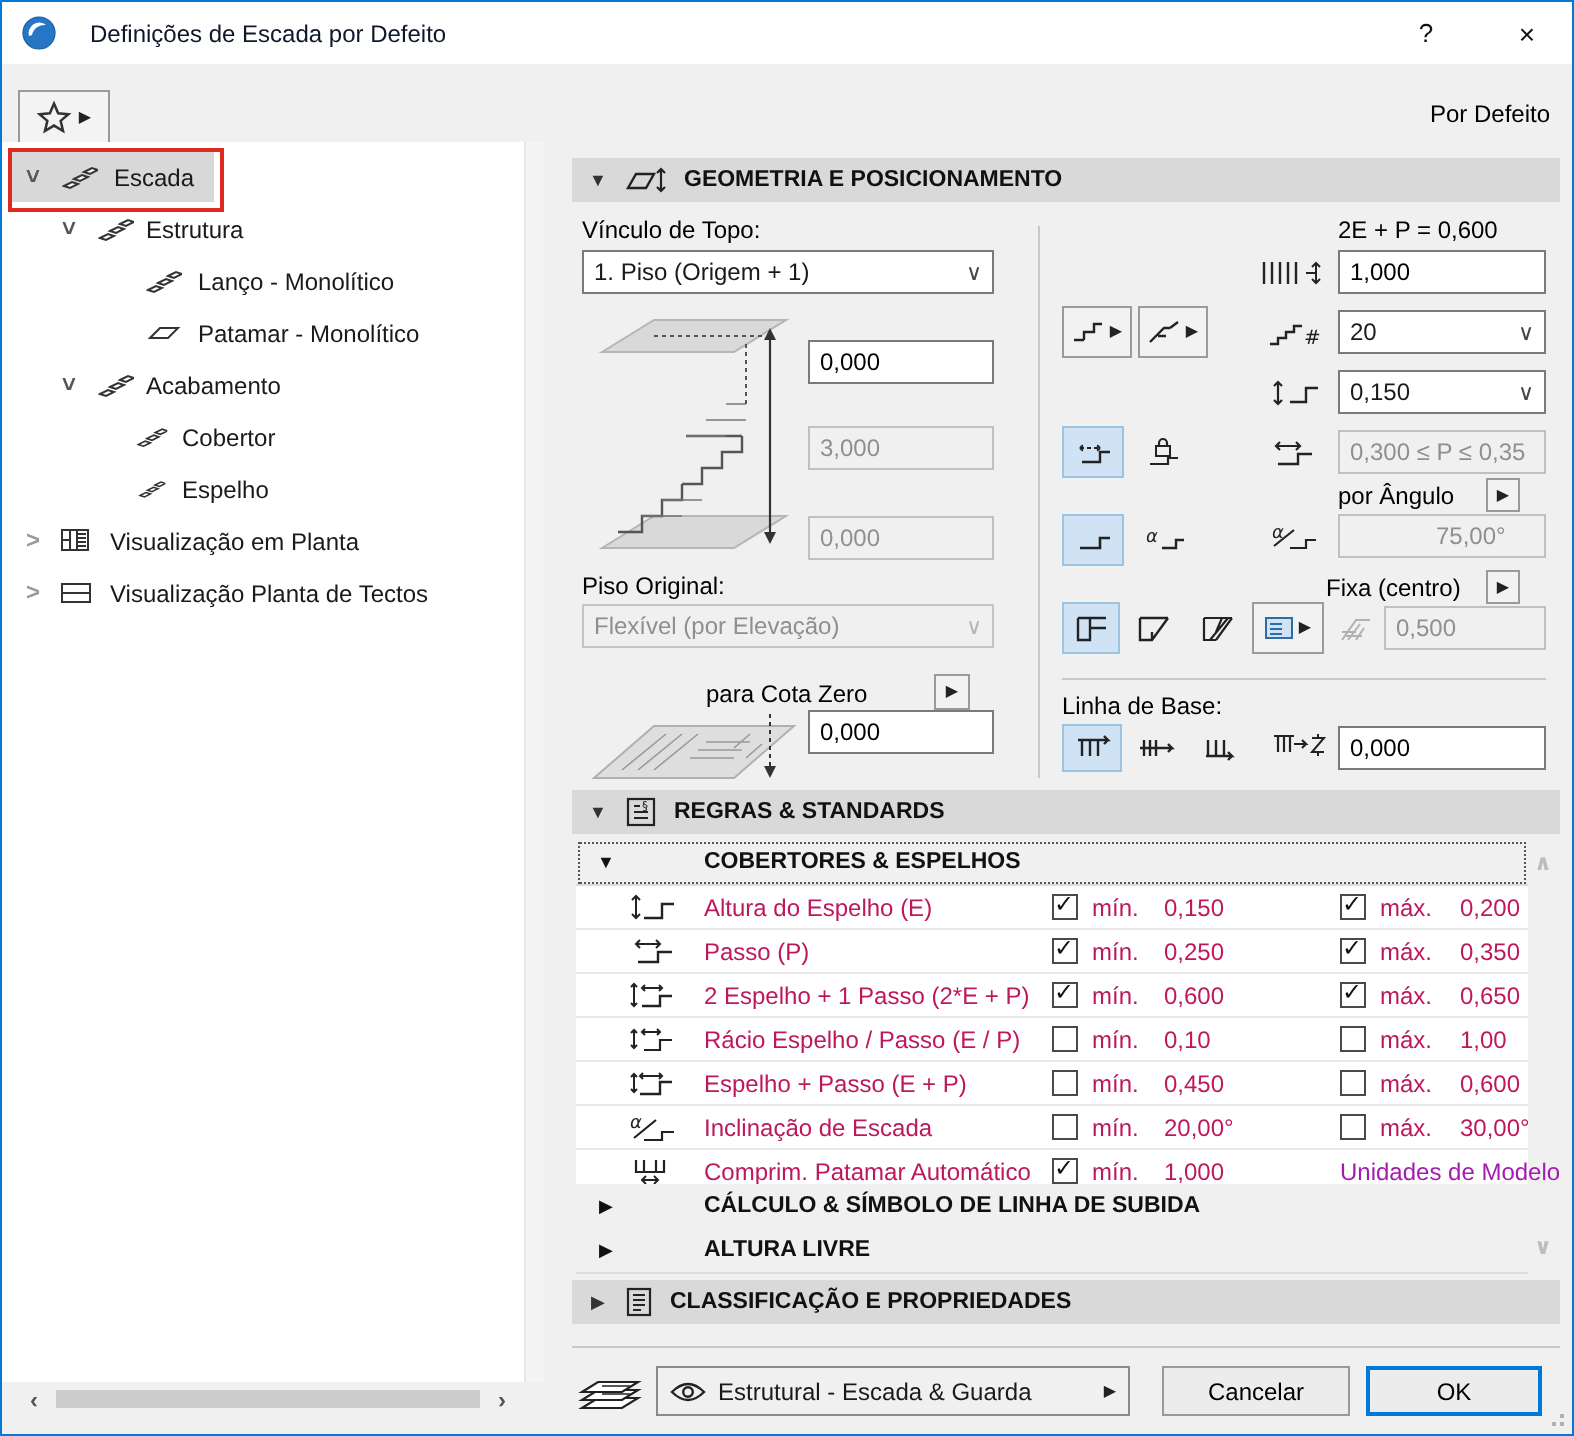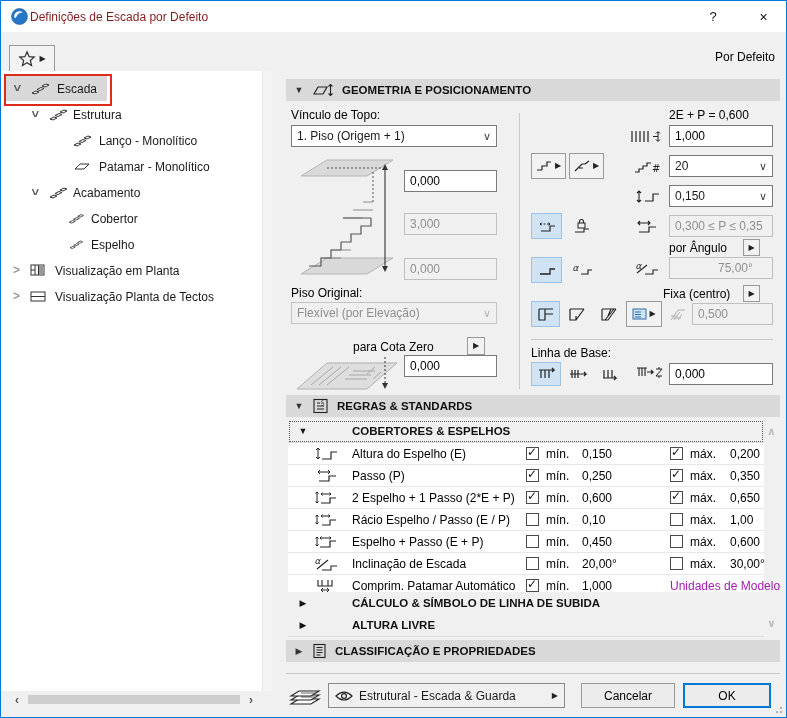--- a/index.html
+++ b/index.html
@@ -3,21 +3,21 @@
 <meta charset="utf-8">
 <style>
   html,body{margin:0;padding:0;background:#cfcfcf;}
   .window{
     position:relative;width:787px;height:718px;box-sizing:border-box;
     background:#f0f0f0;border:1px solid #0079d8;overflow:hidden;
     font-family:"Liberation Sans","DejaVu Sans",sans-serif;font-size:12px;color:#1a1a1a;
   }
   
   .titlebar{position:absolute;left:0;top:0;right:0;height:31px;background:#ffffff;}
-  .title-text{position:absolute;left:29px;top:9px;font-size:12px;color:#7f1d1d;}
+  .title-text{position:absolute;left:44px;top:9px;font-size:12px;color:#0f172a;}
   .logo{position:absolute;left:10px;top:7px;width:17px;height:17px;}
   .cap-btn{position:absolute;top:0;height:31px;display:flex;align-items:center;justify-content:center;color:#111;}
   .help-btn{left:692px;width:40px;font-size:13px;}
   .close-btn{left:740px;width:45px;font-size:14px;}
   
   .fav-btn{position:absolute;left:8px;top:44px;width:44px;height:25px;background:#f3f3f3;border:1px solid #9a9a9a;
     display:flex;align-items:center;justify-content:center;gap:3px;}
   .flyarrow{font-size:8px;color:#222;line-height:1;}
   .default-label{position:absolute;right:11px;top:49px;color:#000;}
   
@@ -60,21 +60,21 @@
   .hdiv{position:absolute;height:1px;background:#c8c8c8;}
   
   .subhdr{position:absolute;left:287px;width:476px;height:22px;background:#f0f0f0;display:flex;align-items:center;border-bottom:1px solid #dcdcdc;}
   .subhdr .tri{width:30px;text-align:center;font-size:9px;color:#111;}
   .subhdr .htxt{font-weight:bold;font-size:11.5px;margin-left:34px;color:#111;}
   .subhdr.dotted{outline:1px dotted #555;outline-offset:-2px;}
   .scroll-ind{position:absolute;left:766px;font-size:11px;color:#bdbdbd;font-weight:bold;}
   .rules-table{position:absolute;left:287px;top:442px;width:476px;background:#fff;}
   .rule-row{display:grid;grid-template-columns:64px 174px 20px 36px 88px 20px 40px 1fr;align-items:center;height:21px;border-bottom:1px solid #e8e8e8;background:#fff;}
   .rr-icon{display:flex;justify-content:flex-start;padding-left:26px;}
-  .rr-label,.rr-min-lbl,.rr-max-lbl,.rr-val{white-space:nowrap;font-size:12px;color:#000000;}
+  .rr-label,.rr-min-lbl,.rr-max-lbl,.rr-val{white-space:nowrap;font-size:12px;color:#be185d;}
   .cb{width:13px;height:13px;box-sizing:border-box;border:1px solid #4a4a4a;background:#fff;position:relative;}
   .cb.checked::after{content:"✓";position:absolute;left:0px;top:-3px;font-size:12px;font-weight:bold;color:#111;}
   .units{white-space:nowrap;grid-column:6/9;font-size:12px;color:#a21caf;}
   
   .btn{position:absolute;box-sizing:border-box;height:25px;background:#ececec;border:1px solid #9a9a9a;
     display:flex;align-items:center;justify-content:center;font-size:12px;color:#000;}
   .btn.default{border:2px solid #0078d7;}
   .layer-btn{position:absolute;box-sizing:border-box;height:25px;background:#f0f0f0;border:1px solid #8a8a8a;
     display:flex;align-items:center;padding:0 6px;gap:6px;}
   .layer-btn .stxt{flex:1;white-space:nowrap;}

